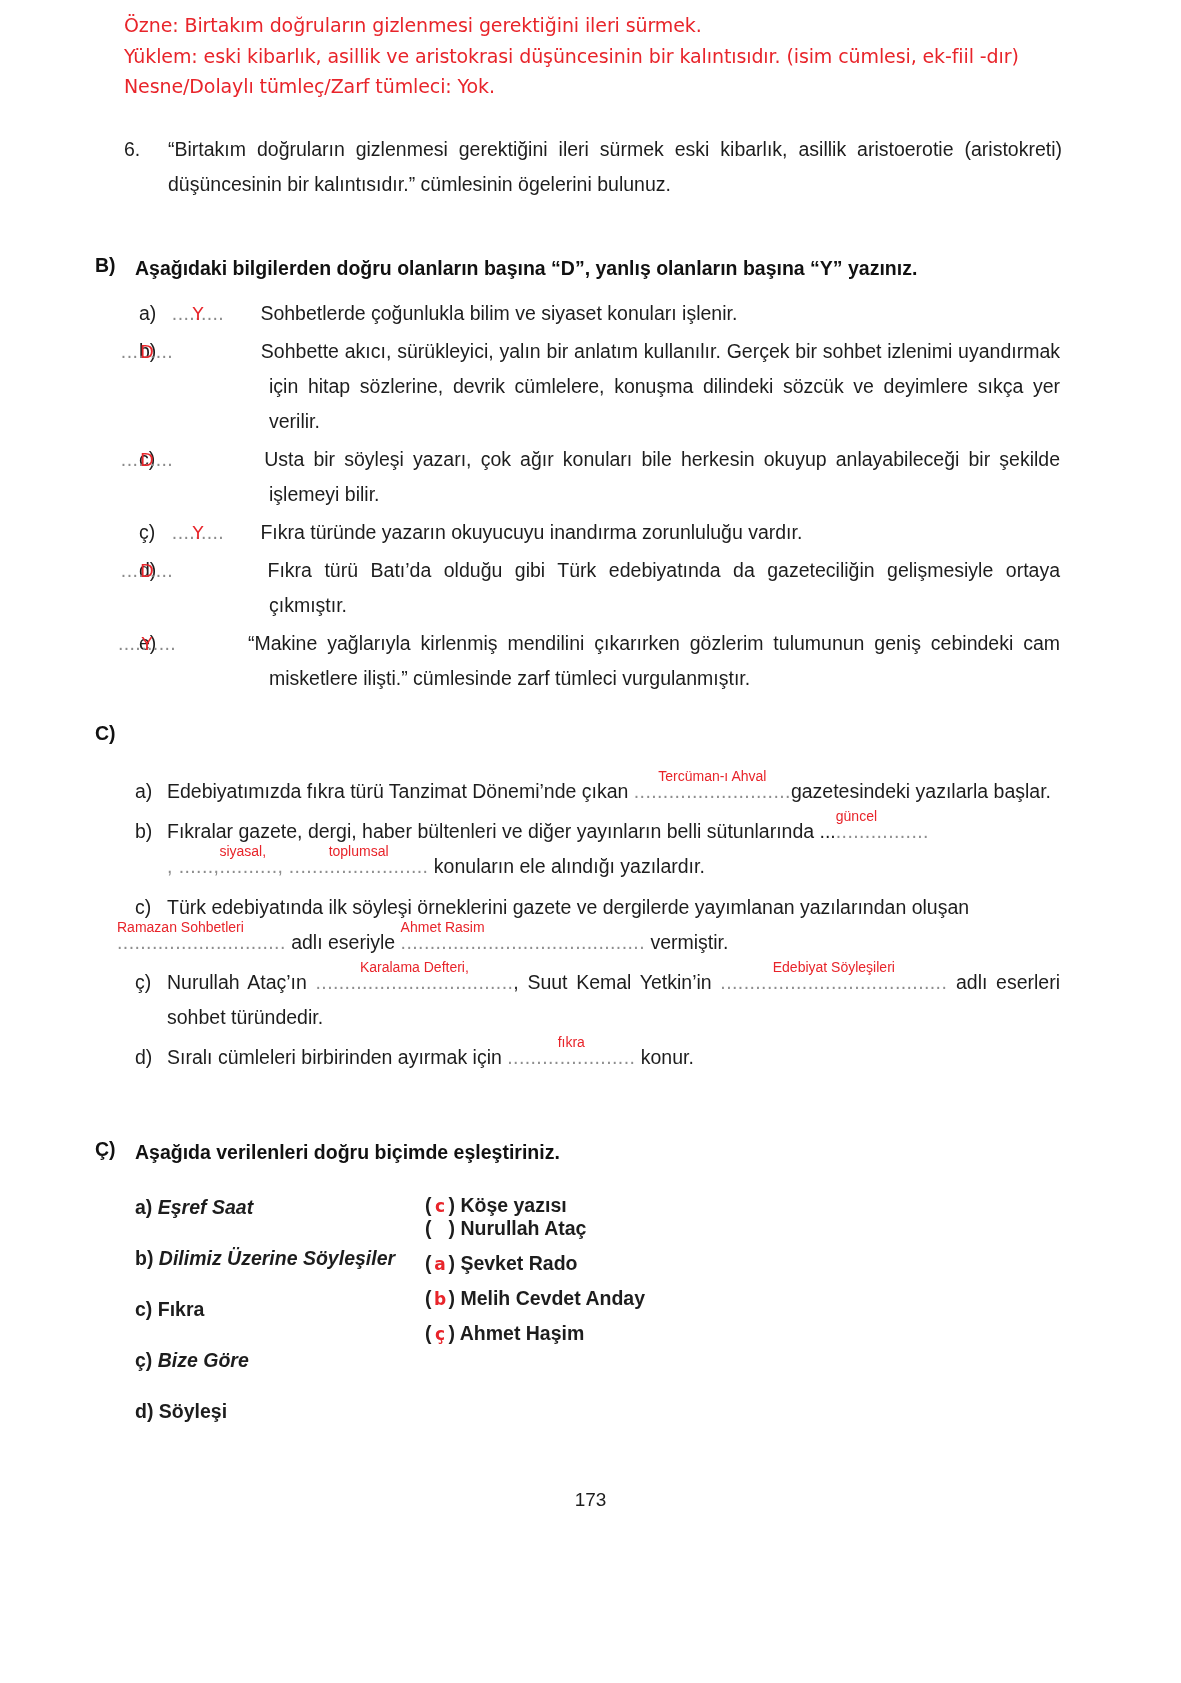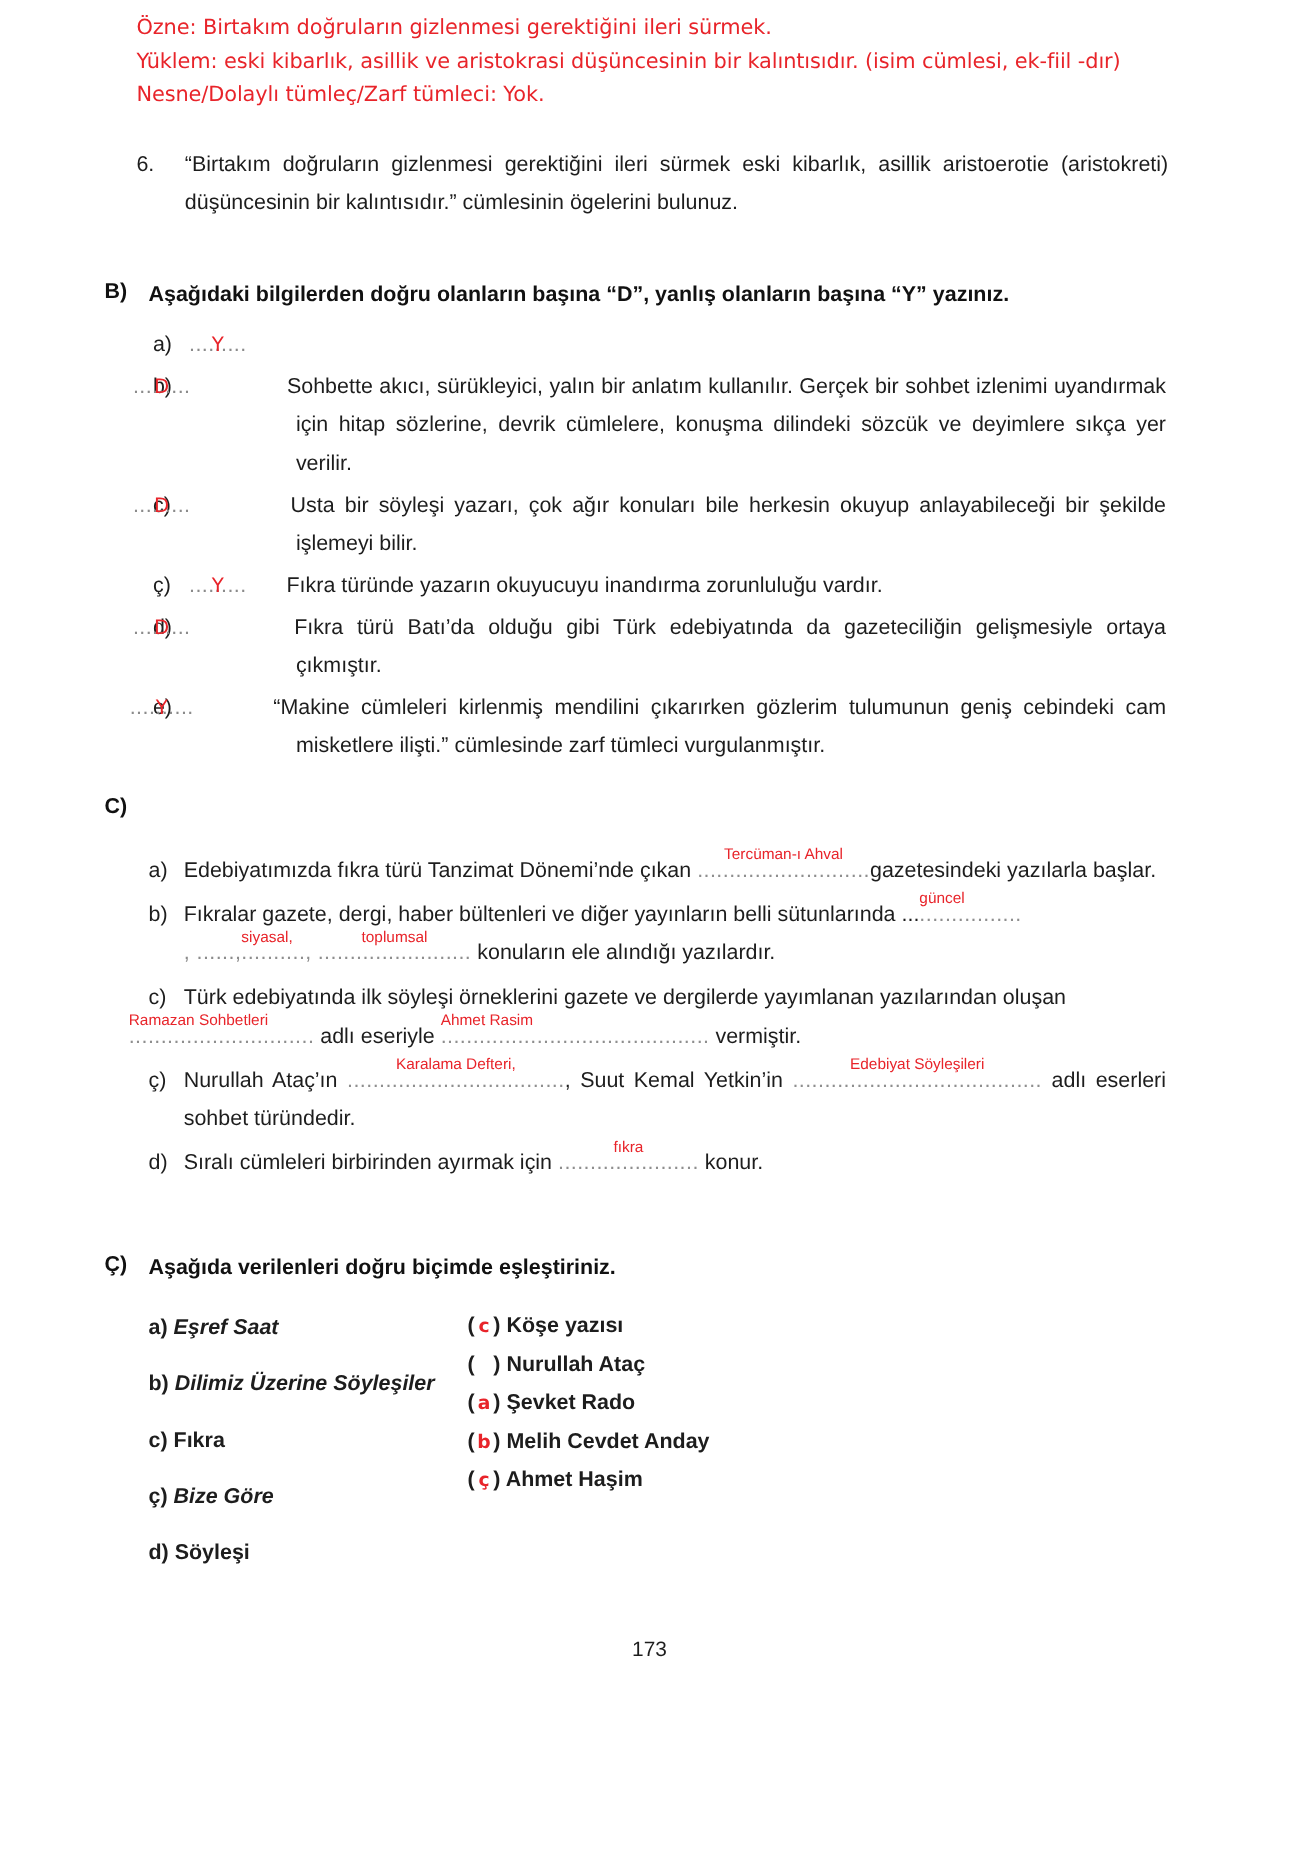--- a/index.html
+++ b/index.html
@@ -163,21 +163,21 @@
   <div class="blk" style="left:95px; top:254px; width:965px;">
     <div style="position:relative; height:42px;">
       <span class="sec-letter">B)</span>
       <div class="sec-head" style="padding-left:40px;">Aşağıdaki bilgilerden doğru olanların başına “D”, yanlış olanların başına “Y” yazınız.</div>
     </div>
 
     <div class="item" style="padding-left:44px;">
       <span class="item-label" style="left:44px;">a)</span>
       <div class="item-body" style="padding-left:28px;">
         <span class="dy"><span class="dots">.........</span><span class="ans">Y</span></span>
-        <span style="display:inline-block;width:26px;"></span>
+        <span style="display:inline-block;width:26px;"></span><span>Sohbetlerde çoğunlukla bilim ve siyaset konuları işlenir.</span>
       </div>
     </div>
 
     <div class="item" style="padding-left:44px; margin-top:3px;">
       <span class="item-label" style="left:44px;">b)</span>
       <div class="item-body" style="padding-left:130px; text-indent:-102px;">
         <span class="dy"><span class="dots">.........</span><span class="ans">D</span></span>
         <span style="display:inline-block;width:26px;"></span><span>Sohbette akıcı, sürükleyici, yalın bir anlatım kullanılır. Gerçek bir sohbet izlenimi uyandırmak için hitap sözlerine, devrik cümlelere, konuşma dilindeki sözcük ve deyimlere sıkça yer verilir.</span>
       </div>
     </div>
@@ -203,21 +203,21 @@
       <div class="item-body" style="padding-left:130px; text-indent:-102px;">
         <span class="dy"><span class="dots">.........</span><span class="ans">D</span></span>
         <span style="display:inline-block;width:26px;"></span><span>Fıkra türü Batı’da olduğu gibi Türk edebiyatında da gazeteciliğin gelişmesiyle ortaya çıkmıştır.</span>
       </div>
     </div>
 
     <div class="item" style="padding-left:44px; margin-top:3px;">
       <span class="item-label" style="left:44px;">e)</span>
       <div class="item-body" style="padding-left:130px; text-indent:-102px;">
         <span class="dy"><span class="dots">..........</span><span class="ans">Y</span></span>
-        <span style="display:inline-block;width:9px;"></span><span>“Makine cümleleri kirlenmiş mendilini çıkarırken gözlerim tulumunun geniş cebindeki cam misketlere ilişti.” cümlesinde zarf tümleci vurgulanmıştır.</span>
+        <span style="display:inline-block;width:9px;"></span><span>“Makine yağlarıyla kirlenmiş mendilini çıkarırken gözlerim tulumunun geniş cebindeki cam misketlere ilişti.” cümlesinde zarf tümleci vurgulanmıştır.</span>
       </div>
     </div>
   </div>
 
   <div class="blk" style="left:95px; top:722px; width:965px;">
     <div style="position:relative; height:48px;">
       <span class="sec-letter">C)</span>
     </div>
 
     <div class="item" style="margin-top:4px;">
@@ -291,21 +291,21 @@
           <span>d)</span>
           <span>Söyleşi</span>
         </div>
       </div>
 
       <div class="match-right" style="left:330px;">
         <div class="m-row" style="margin-top:4px;">
           <span class="paren">(<span class="slot">c</span>)</span>
           <span>Köşe yazısı</span>
         </div>
-        <div class="m-row" style="margin-top:12px;">
+        <div class="m-row" style="">
           <span class="paren">(<span class="slot"></span>)</span>
           <span>Nurullah Ataç</span>
         </div>
         <div class="m-row" style="margin-top:12px;">
           <span class="paren">(<span class="slot">a</span>)</span>
           <span>Şevket Rado</span>
         </div>
         <div class="m-row" style="margin-top:12px;">
           <span class="paren">(<span class="slot">b</span>)</span>
           <span>Melih Cevdet Anday</span>

